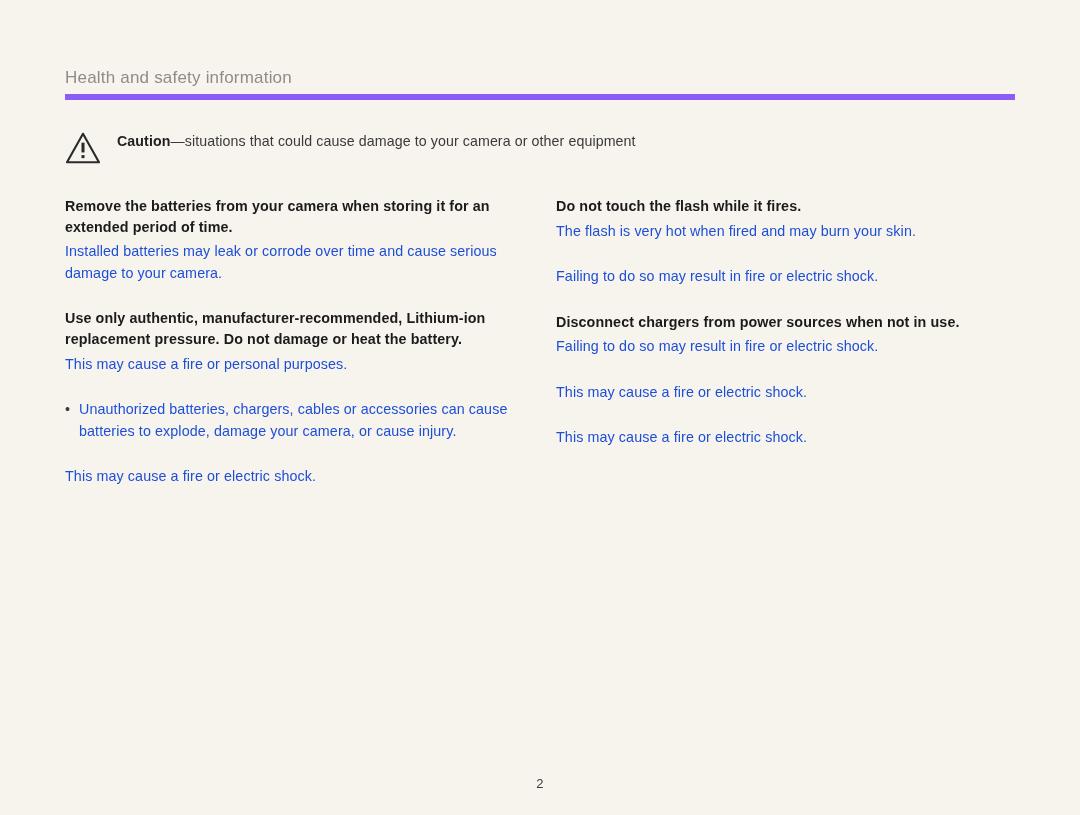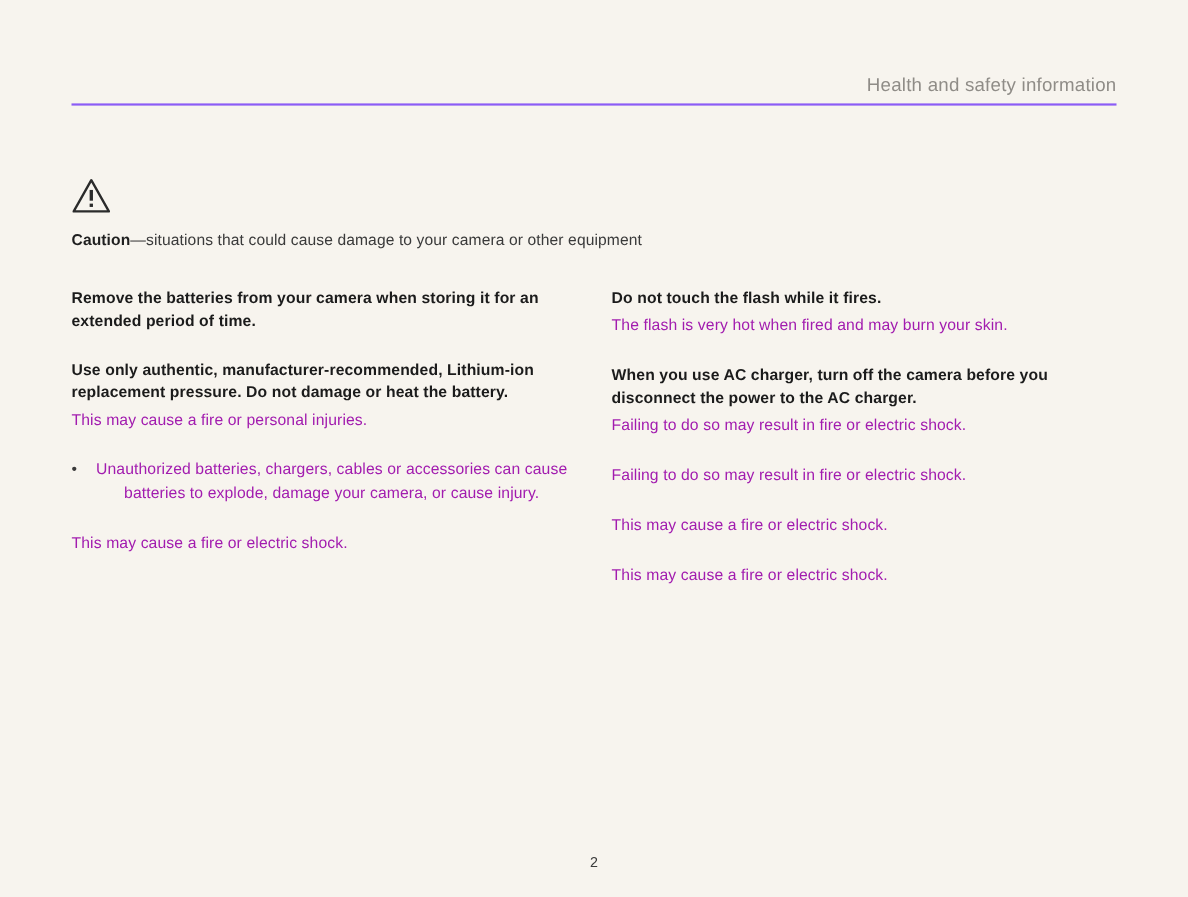--- a/index.html
+++ b/index.html
@@ -13,30 +13,28 @@
   .page {
     padding: 68px 65px 0 65px;
   }
   .header {
     font-size: 17px;
     font-weight: 300;
     font-stretch: condensed;
     color: #8f8c87;
     letter-spacing: 0.2px;
     padding-bottom: 6px;
-    border-bottom: 2px solid #8b5cf6;
-    margin-bottom: 66px;
-    text-align: right;
+    border-bottom: 6px solid #8b5cf6;
+    margin-bottom: 32px;
   }
   .caution-row {
     display: flex;
     align-items: flex-start;
     gap: 16px;
     margin-bottom: 32px;
-    flex-direction: column;
   }
   .caution-icon {
     flex: 0 0 auto;
     width: 36px;
     height: 32px;
     display: inline-block;
   }
   .caution-text {
     font-size: 14.2px;
     line-height: 1.35;
@@ -57,27 +55,26 @@
     font-size: 14.3px;
     font-weight: 600;
     line-height: 1.45;
     color: #1b1b1b;
     margin-bottom: 4px;
   }
   .block-body, .block-item {
     font-size: 14.3px;
     font-weight: 300;
     line-height: 1.5;
-    color: #a21caf;
+    color: #1d4ed8;
   }
   ul.block-list {
     list-style: none;
     padding-left: 0;
     margin-top: 16px;
-    text-align: center;
   }
   ul.block-list li {
     position: relative;
     padding-left: 14px;
     margin-bottom: 4px;
   }
   ul.block-list li::before {
     content: "•";
     position: absolute;
     left: 0;
@@ -112,44 +109,45 @@
     </span>
     <div class="caution-text">
       <b>Caution</b><span>—situations that could cause damage to your camera or other equipment</span>
     </div>
   </div>
 
   <div class="columns">
     <div class="col" id="col-left">
         <div class="block">
           <div class="block-heading">Remove the batteries from your camera when storing it for an extended period of time.</div>
+          <div class="block-body">Installed batteries may leak or corrode over time and cause serious damage to your camera.</div>
         </div>
         <div class="block">
           <div class="block-heading">Use only authentic, manufacturer-recommended, Lithium-ion replacement pressure. Do not damage or heat the battery.</div>
-          <div class="block-body">This may cause a fire or personal injuries.</div>
+          <div class="block-body">This may cause a fire or personal purposes.</div>
         </div>
         <div class="block">
           <ul class="block-list">
             <li class="block-item">Unauthorized batteries, chargers, cables or accessories can cause batteries to explode, damage your camera, or cause injury.</li>
           </ul>
         </div>
         <div class="block">
           <div class="block-body">This may cause a fire or electric shock.</div>
         </div>
       </div>
     <div class="col" id="col-right">
         <div class="block">
           <div class="block-heading">Do not touch the flash while it fires.</div>
           <div class="block-body">The flash is very hot when fired and may burn your skin.</div>
         </div>
         <div class="block">
-          <div class="block-heading">When you use AC charger, turn off the camera before you disconnect the power to the AC charger.</div>
           <div class="block-body">Failing to do so may result in fire or electric shock.</div>
         </div>
         <div class="block">
+          <div class="block-heading">Disconnect chargers from power sources when not in use.</div>
           <div class="block-body">Failing to do so may result in fire or electric shock.</div>
         </div>
         <div class="block">
           <div class="block-body">This may cause a fire or electric shock.</div>
         </div>
         <div class="block">
           <div class="block-body">This may cause a fire or electric shock.</div>
         </div>
       </div>
   </div>

